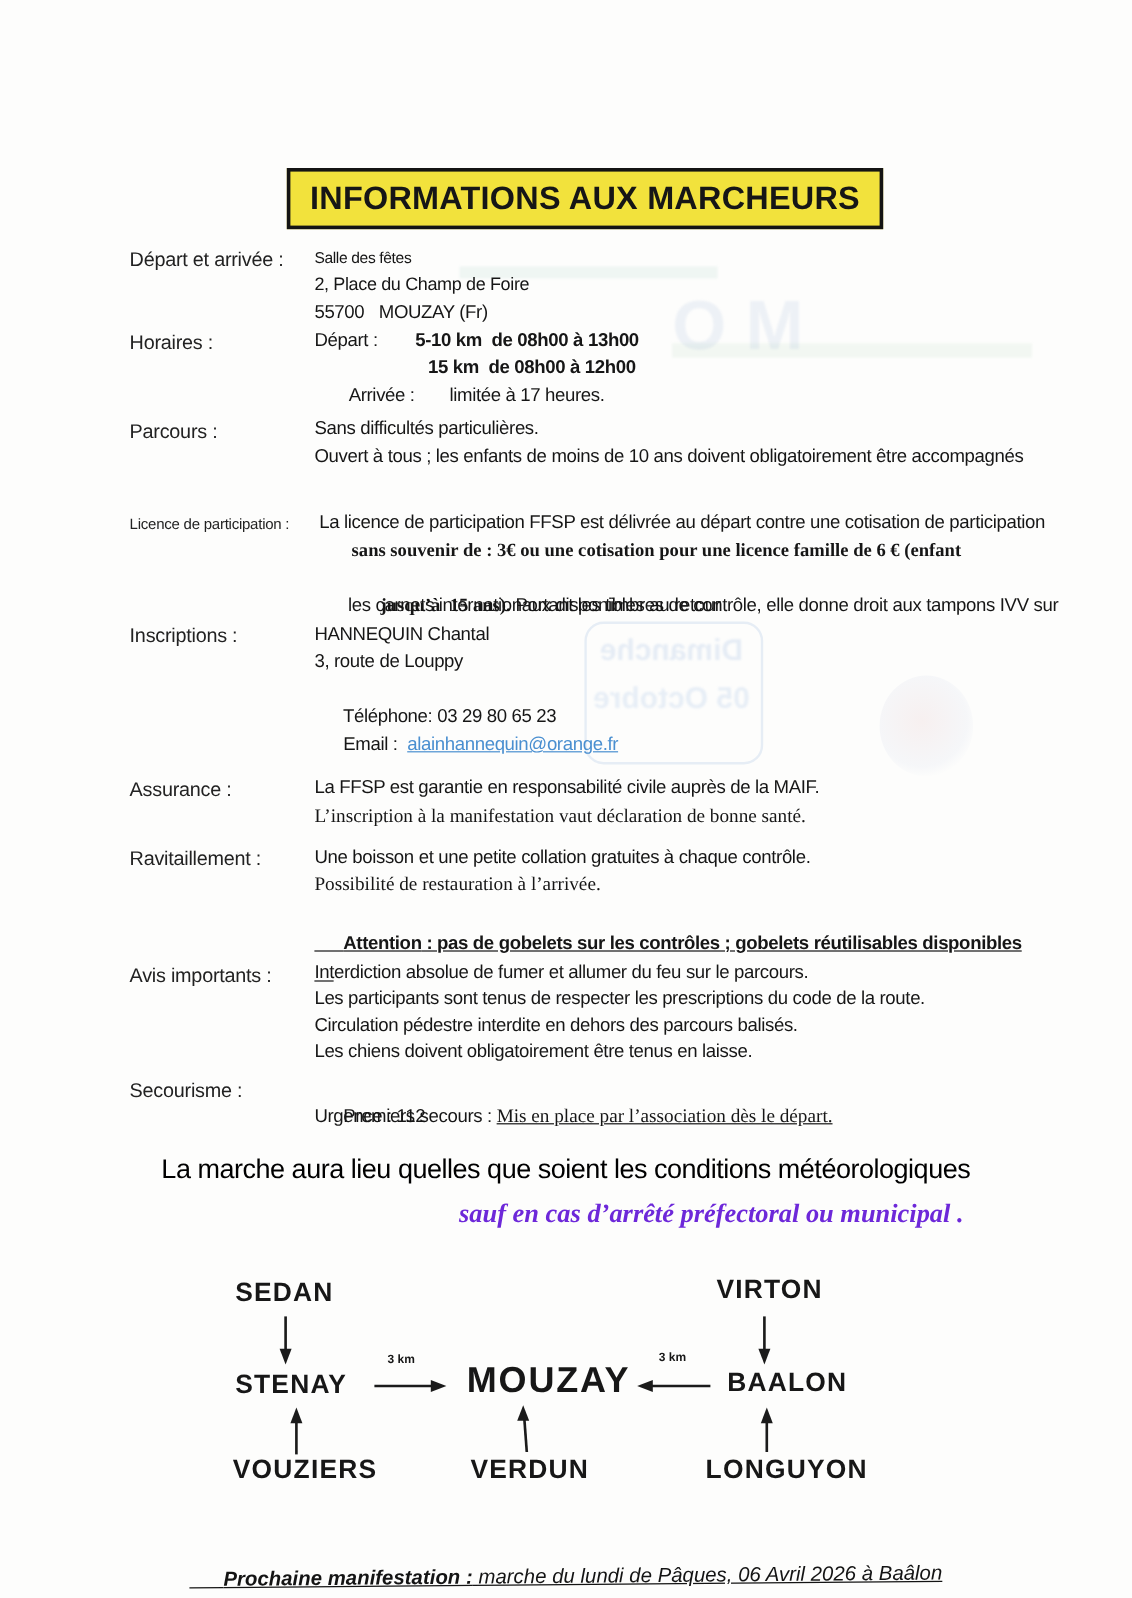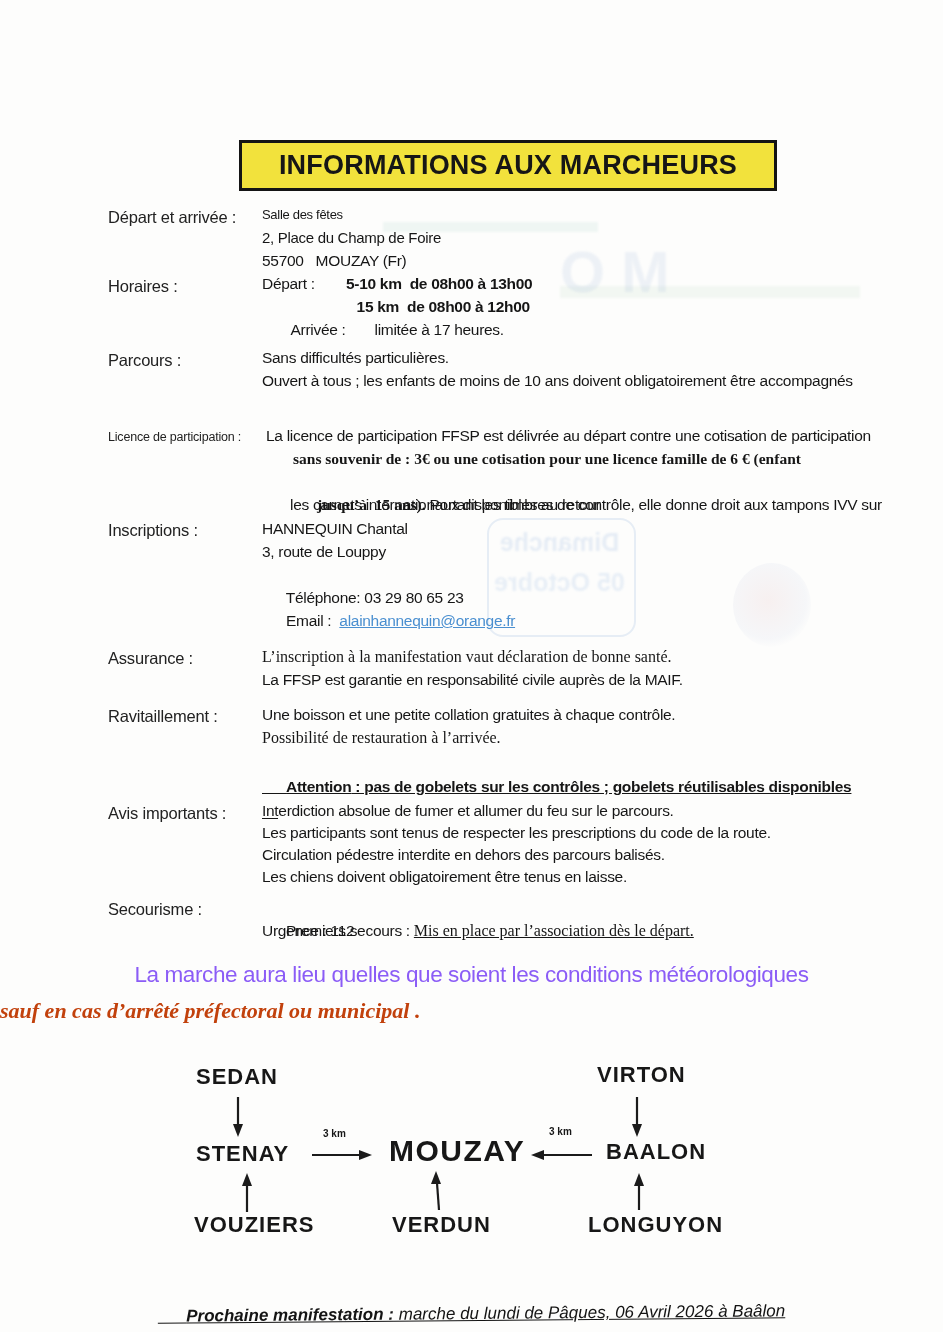--- a/index.html
+++ b/index.html
@@ -2,21 +2,21 @@
 <html><head>
 <meta charset="utf-8">
 <style>
   html,body{margin:0;padding:0;}
   .page{
     position:relative; width:943px; height:1332px;
     background:#fdfdfc; overflow:hidden;
     font-family:"Liberation Sans", sans-serif; color:#1b1b1b;
   }
   .title-box{
-    position:absolute; left:239px; top:140px; width:538px; height:51px;
+    position:absolute; left:239px; top:140px; width:497px; height:51px;
     background:#f2e23c; border:3px solid #141414; box-sizing:border-box;
     display:flex; align-items:center; justify-content:center;
   }
   .title-box .t{ font-size:27px; font-weight:bold; letter-spacing:0.2px; color:#161616; white-space:pre;}
   .label-col{
     position:absolute; left:108px; font-size:16.5px; letter-spacing:-0.2px;
     color:#222; white-space:pre;
   }
   .label-sm{ font-size:12.5px; letter-spacing:-0.2px;}
   .content{
@@ -26,26 +26,26 @@
   .content .ln{ white-space:pre; height:23px; line-height:23px;}
   .row{ display:flex;justify-content:center; }
   .sublab{ width:84px; white-space:pre;}
   .serif{ font-family:"Liberation Serif", serif; letter-spacing:0;}
   .b{ font-weight:bold;}
   .u{ text-decoration:underline;}
   .ind{ padding-left:27px;}
   .email-link{ color:#4a8fd0; text-decoration:underline; cursor:pointer;}
   .notice1{
     position:absolute; left:0; top:962px; width:943px; text-align:center;
-    font-size:22.5px; letter-spacing:-0.4px; color:#8b5cf6; white-space:pre;
+    font-size:22.5px; letter-spacing:-0.4px; color:#000000; white-space:pre;
   }
   .notice2{
-    position:absolute; left:0; top:998px; width:803px; text-align:left;
+    position:absolute; left:0; top:998px; width:803px; text-align:right;
     font-family:"Liberation Serif", serif; font-style:italic; font-weight:bold;
-    font-size:22px; color:#c2410c; white-space:pre;
+    font-size:22px; color:#6d28d9; white-space:pre;
   }
   .city{
     position:absolute; font-weight:bold; font-size:22px; letter-spacing:1px;
     color:#171717; white-space:pre;
   }
   .city-main{ font-size:30px; letter-spacing:1.5px;}
   .dist{
     position:absolute; font-size:10px; font-weight:bold; letter-spacing:0; color:#171717; white-space:pre;
   }
   .diagram-svg{ position:absolute; left:0; top:1055px; }
@@ -133,22 +133,22 @@
     <div class="ln">
       <span style="white-space:pre">Téléphone: </span><span style="white-space:pre">03 29 80 65 23</span>
     </div>
     <div class="ln">
       <span style="white-space:pre">Email :  </span><a class="email-link">alainhannequin@orange.fr</a>
     </div>
   </div>
 
   <div class="label-col" style="top:649px">Assurance :</div>
   <div class="content" style="top:645px">
+    <div class="ln" style="height:24px;line-height:24px">La FFSP est garantie en responsabilité civile auprès de la MAIF.</div>
     <div class="ln serif" style="font-size:16px">L’inscription à la manifestation vaut déclaration de bonne santé.</div>
-    <div class="ln" style="height:24px;line-height:24px">La FFSP est garantie en responsabilité civile auprès de la MAIF.</div>
   </div>
 
   <div class="label-col" style="top:707px">Ravitaillement :</div>
   <div class="content" style="top:703px">
     <div class="ln">Une boisson et une petite collation gratuites à chaque contrôle.</div>
     <div class="ln serif" style="font-size:16px">Possibilité de restauration à l’arrivée.</div>
     <div class="ln u" style="height:25px;line-height:25px">
       <span class="b" style="font-weight:900;white-space:pre">Attention</span><span class="b" style="white-space:pre"> : pas de gobelets sur les contrôles ; gobelets réutilisables disponibles</span>
     </div>
   </div>

